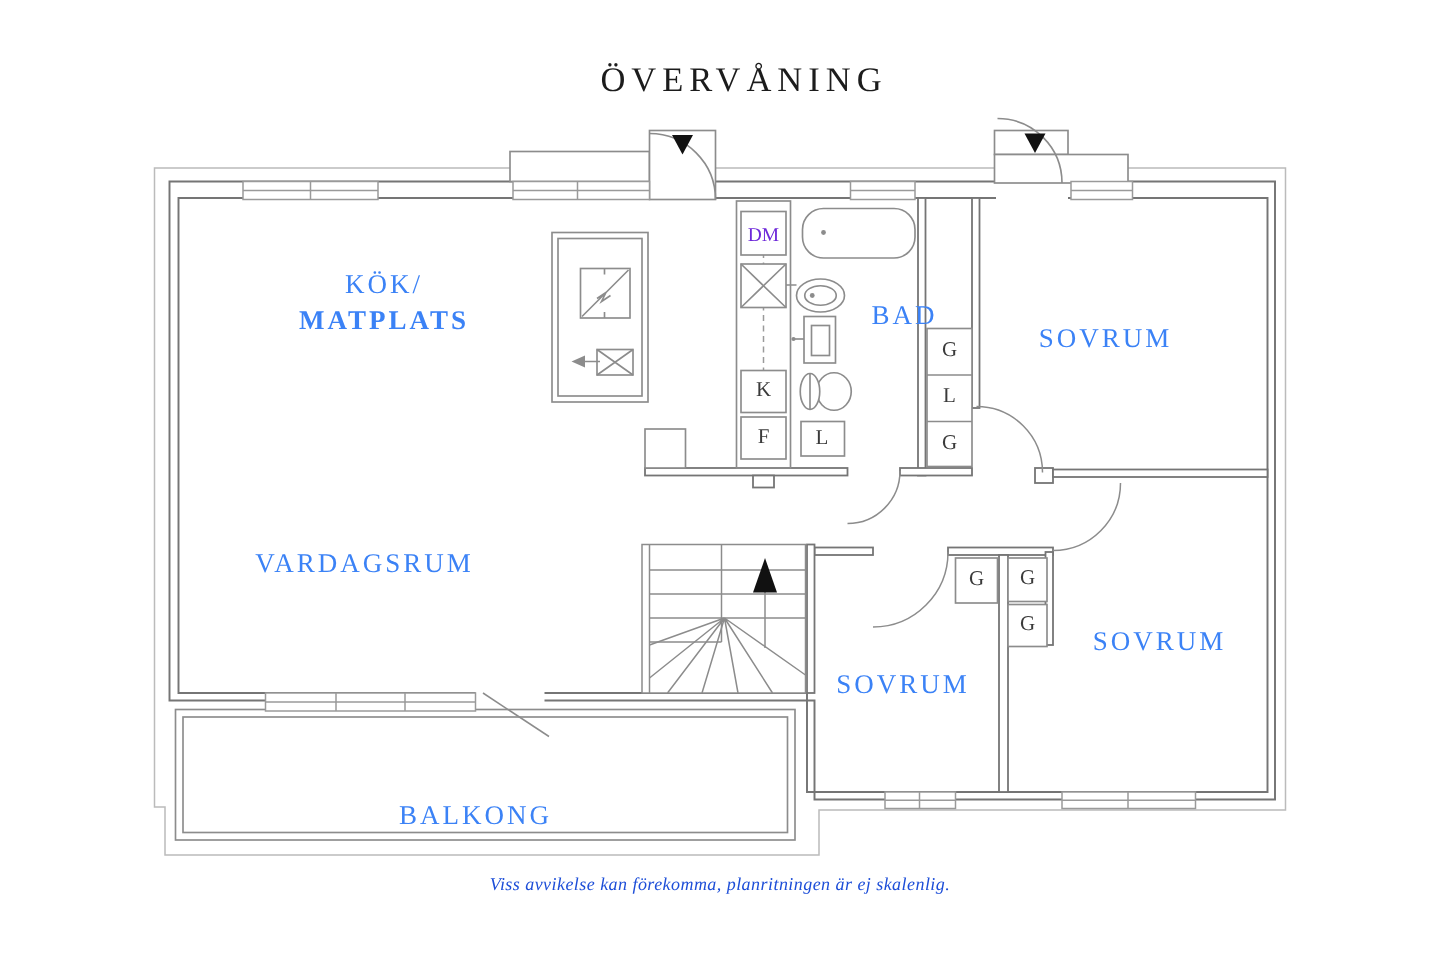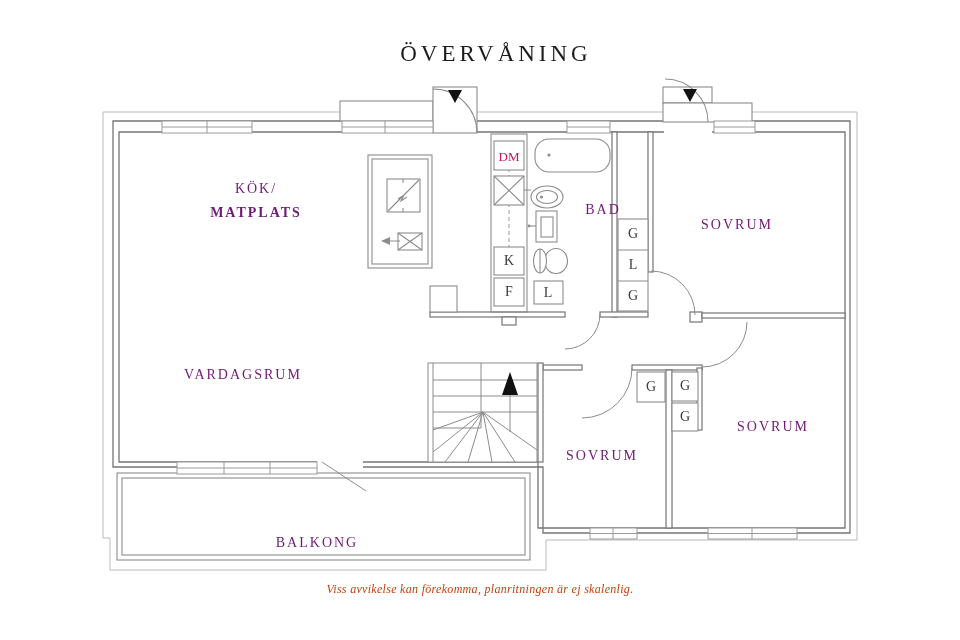--- a/index.html
+++ b/index.html
@@ -2,24 +2,24 @@
 <html><head>
 <meta charset="utf-8">
 <style>
   html,body{margin:0;padding:0;background:#fff;}
   .stage{position:relative;width:960px;height:640px;background:#ffffff;overflow:hidden;
          font-family:"Liberation Serif","DejaVu Serif",serif;}
   svg{position:absolute;left:0;top:0;}
   .lbl{position:absolute;transform:translate(-50%,-50%);color:#2d2d2d;white-space:nowrap;
        font-family:"Liberation Serif","DejaVu Serif",serif;line-height:1;}
   .title{font-size:23px;letter-spacing:4px;color:#1c1c1c;}
-  .room{font-size:14px;letter-spacing:2px;color:#701a75;}
+  .room{font-size:18px;letter-spacing:2px;color:#3b82f6;}
   .small{font-size:14px;letter-spacing:0px;color:#3a3a3a;}
-  .tiny{font-size:13px;color:#be185d;}
-  .caption{font-size:12px;font-style:italic;color:#c2410c;letter-spacing:0.3px;}
+  .tiny{font-size:13px;color:#6d28d9;}
+  .caption{font-size:12px;font-style:italic;color:#1d4ed8;letter-spacing:0.3px;}
 </style>
 </head>
 <body>
 
 <div class="stage">
 <svg width="960" height="640" viewBox="0 0 960 640">
 
   <path d="M103,112 H857 V540 H546 V570 H110 V538 H103 Z" fill="none" stroke="#bbbbbb" stroke-width="1"></path>
 
   <g stroke="#8c8c8c" stroke-width="1.1">

